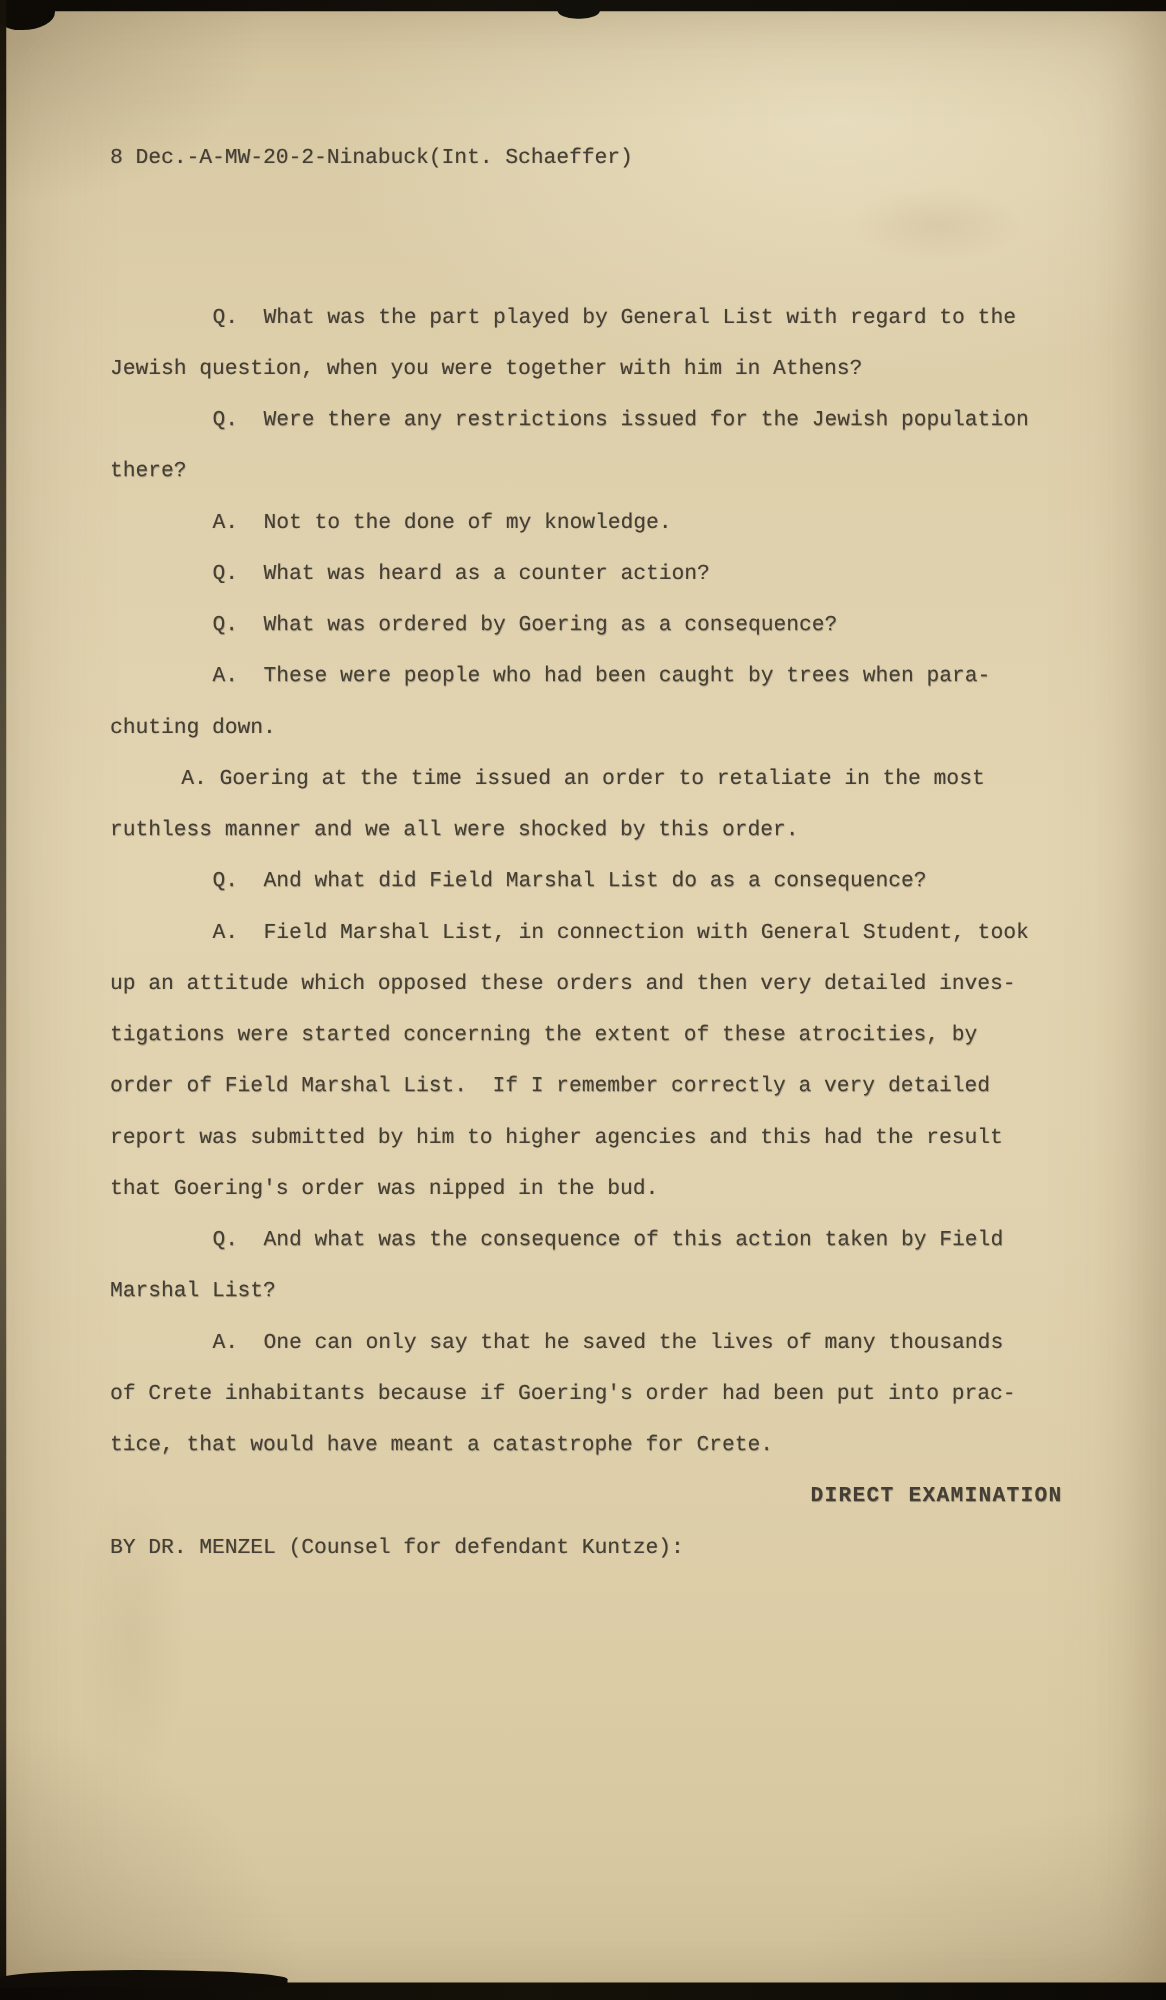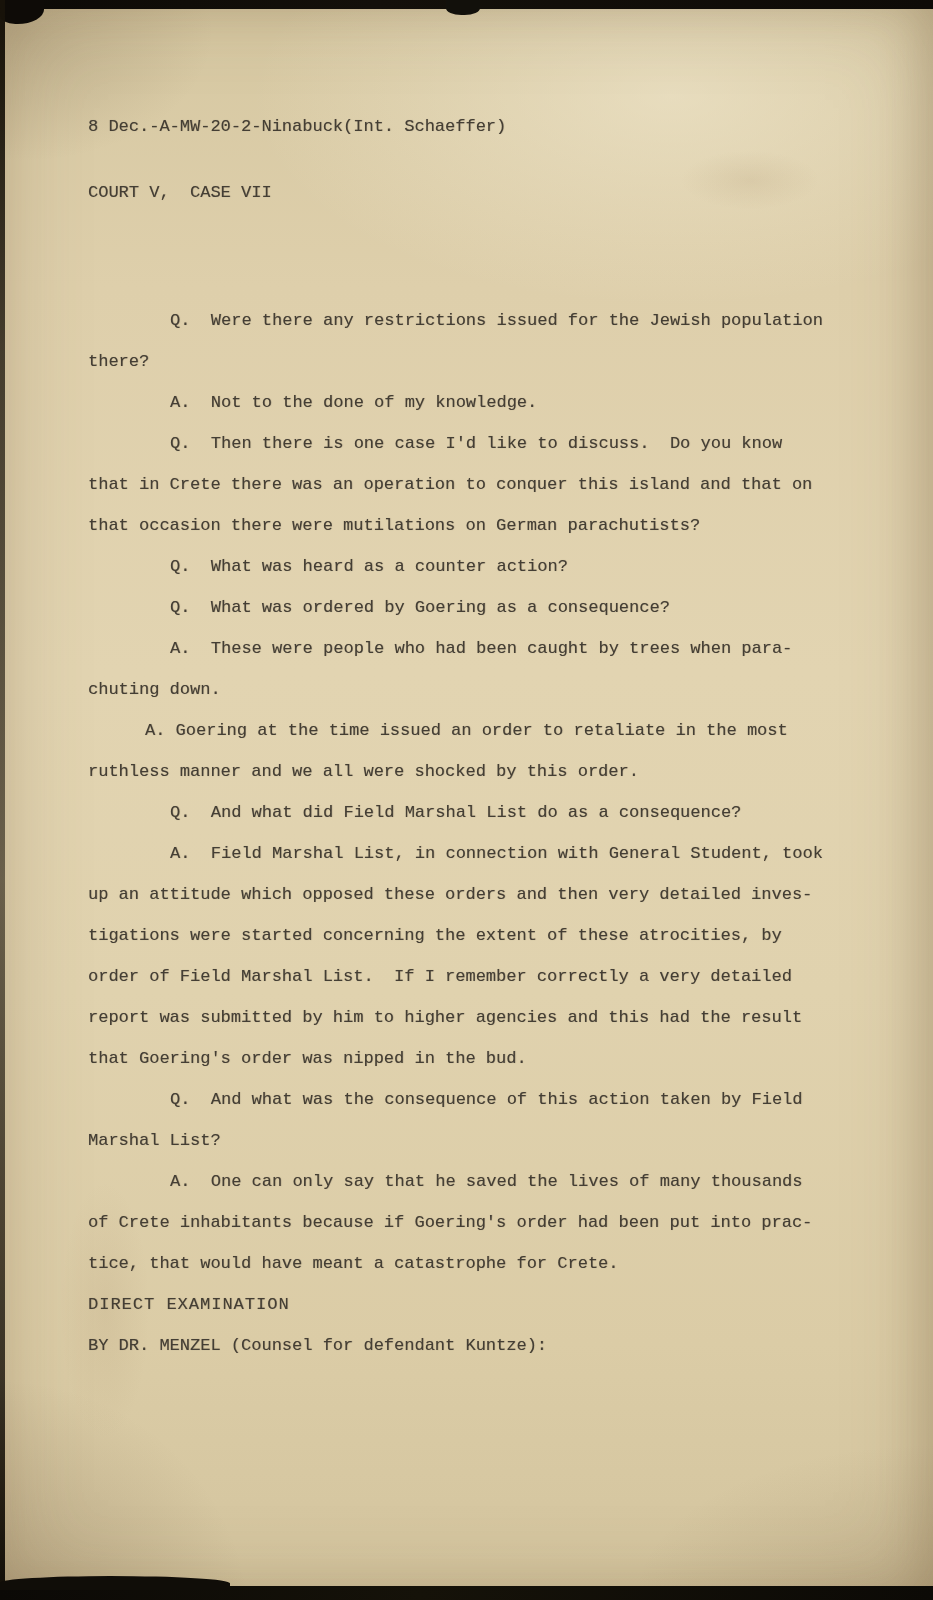--- a/index.html
+++ b/index.html
@@ -66,51 +66,49 @@
     line-height: 41px;
     text-shadow: 0.4px 0.4px 0.7px rgba(64,56,44,0.45);
   }
   .doc-header { line-height: 22px; white-space: pre; }
   .transcript-body { margin-top: 52px; }
   .para { white-space: pre-wrap; }
   .para.qa { text-indent: 82px; }
   .para.qa-small { text-indent: 57px; }
   .para.flush { text-indent: 0; }
   .para.center {
-    text-align: left;
+    text-align: right;
     text-indent: 0;
-    font-weight: normal;
+    font-weight: bold;
     letter-spacing: 1px;
   }
 </style>
 </head>
 <body>
 
 <div class="scan">
 
   <div class="edge-top"></div>
   <div class="edge-left"></div>
   <div class="edge-bottom"></div>
   <div class="stain-a"></div>
   <div class="stain-b"></div>
 
   <div class="page-content">
 
     <div class="doc-header">
       <div>8 Dec.-A-MW-20-2-Ninabuck(Int. Schaeffer)</div>
-      <div>COURT V,  CASE VII</div>
     </div>
 
     <div class="transcript-body">
+        <div class="para qa">Q.  What was the part played by General List with regard to the
+Jewish question, when you were together with him in Athens?</div>
         <div class="para qa">Q.  Were there any restrictions issued for the Jewish population
 there?</div>
         <div class="para qa">A.  Not to the done of my knowledge.</div>
-        <div class="para qa">Q.  Then there is one case I'd like to discuss.  Do you know
-that in Crete there was an operation to conquer this island and that on
-that occasion there were mutilations on German parachutists?</div>
         <div class="para qa">Q.  What was heard as a counter action?</div>
         <div class="para qa">Q.  What was ordered by Goering as a consequence?</div>
         <div class="para qa">A.  These were people who had been caught by trees when para-
 chuting down.</div>
         <div class="para qa-small">A. Goering at the time issued an order to retaliate in the most
 ruthless manner and we all were shocked by this order.</div>
         <div class="para qa">Q.  And what did Field Marshal List do as a consequence?</div>
         <div class="para qa">A.  Field Marshal List, in connection with General Student, took
 up an attitude which opposed these orders and then very detailed inves-
 tigations were started concerning the extent of these atrocities, by

